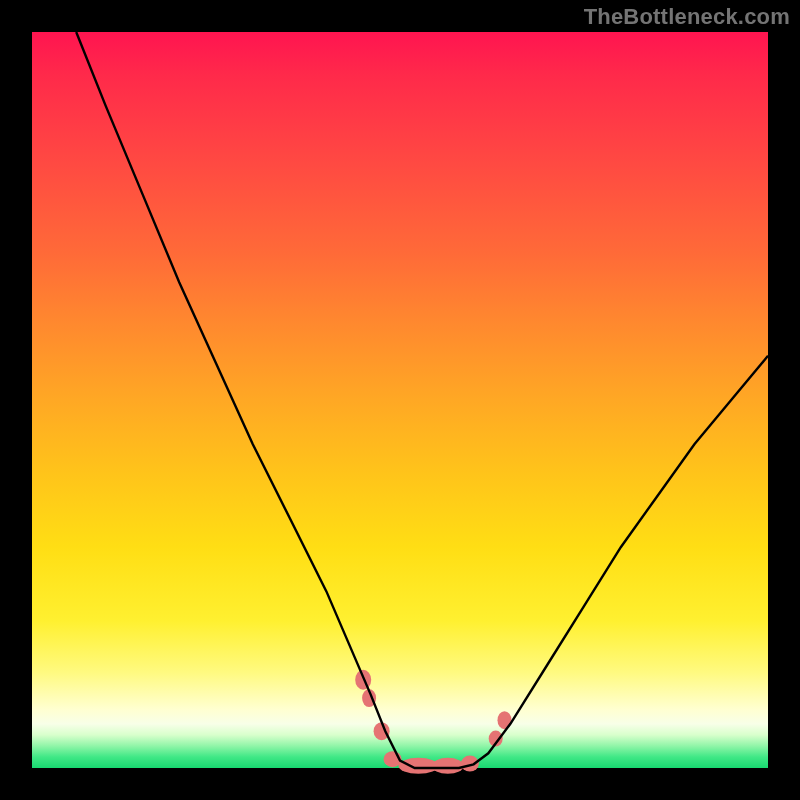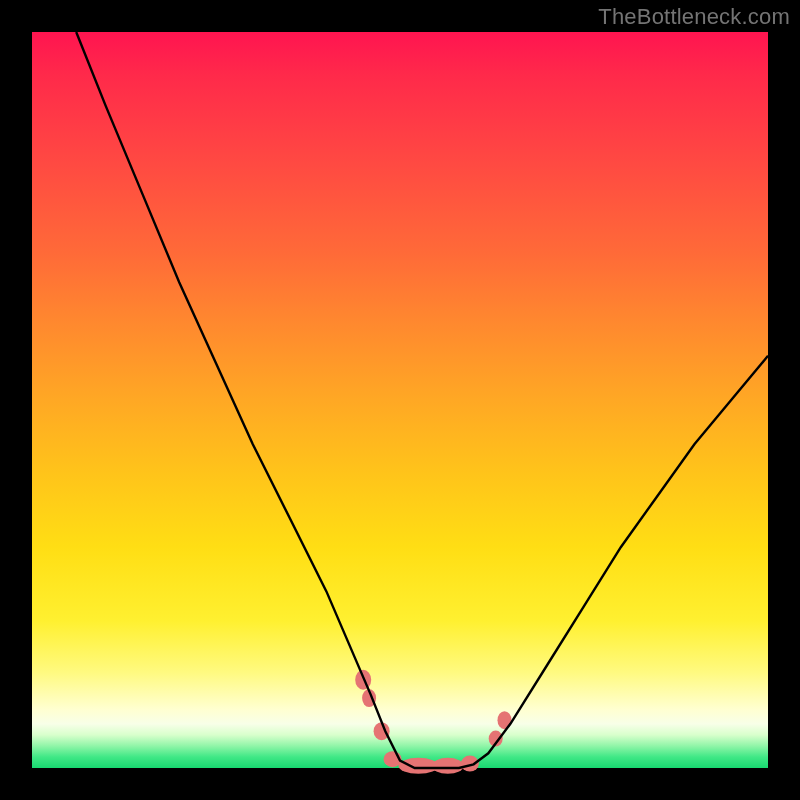--- a/index.html
+++ b/index.html
@@ -46,21 +46,21 @@
         #40e886 98.5%,
         #18d870 100%
       );
   }
   .watermark {
     position: absolute;
     top: 4px;
     right: 10px;
     color: #747474;
     font-size: 22px;
-    font-weight: 400;
+    font-weight: 700;
     letter-spacing: 0.2px;
   }
   svg.curve {
     position: absolute;
     top: 0;
     left: 0;
     width: 736px;
     height: 736px;
     overflow: visible;
   }

